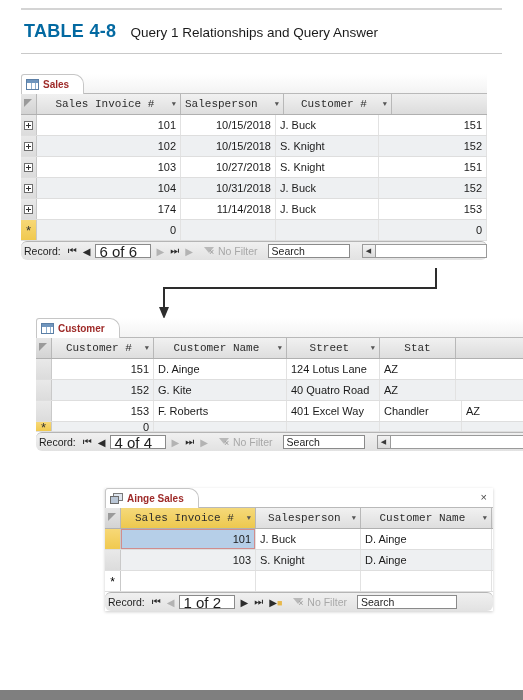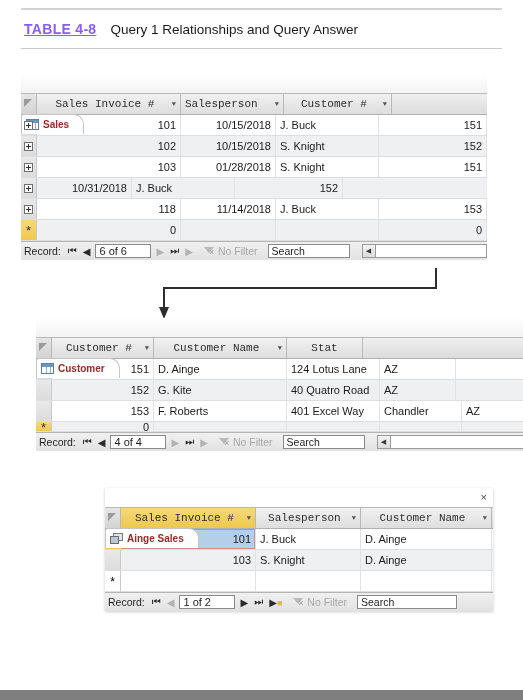--- a/index.html
+++ b/index.html
@@ -14,40 +14,39 @@
 
   
   #caption-block { position:absolute; left:0; top:8px; width:523px; }
   .rule { height:2px; background:#d4d4d4; width:481px; margin-left:21px; }
   .rule.thin { height:1px; background:#c9c9c9; }
   #caption-row {
     display:flex; align-items:baseline; gap:14px;
     padding:11px 0 11px 24px;
   }
   #table-number {
-    color:#8b5cf6; font-weight:bold; font-size:14px;
-    letter-spacing:0.3px; white-space:nowrap;text-decoration:underline;
+    color:#0369a1; font-weight:bold; font-size:18px;
+    letter-spacing:0.3px; white-space:nowrap;
   }
   #table-title { color:#1b1b1b; font-size:13.5px; white-space:nowrap; }
 
   
   .access-win { position:absolute; }
   .tabstrip {
     height:20px; position:relative;
     border-bottom:1px solid #b9b9b9;
     background:linear-gradient(#ffffff,#f3f3f3);
   }
   .doc-tab {
     position:absolute; left:0; top:0; height:20px;
     display:flex; align-items:center; gap:4px;
     padding:0 14px 0 4px;
     background:#ffffff;
     border:1px solid #c6c6c6; border-bottom:none;
     border-radius:3px 10px 0 0;
-    margin-top:40px;
   }
   .doc-tab .tab-label {
     color:#9e2a28; font-weight:bold; font-size:10px; white-space:nowrap;
   }
   .tab-icon { width:13px; height:11px; position:relative; flex:none; }
   .tab-icon .grid-ic {
     position:absolute; inset:0;
     border:1px solid #5b7fa6; background:#ffffff;
   }
   .tab-icon .grid-ic:before {
@@ -131,28 +130,29 @@
     box-shadow:inset 0 0 0 1px #d08d8d;
   }
 
   
   .navbar {
     display:flex; align-items:center; height:19px;
     background:linear-gradient(#f0f0f0,#e2e2e2);
     border-top:1px solid #b5b5b5;
     font-size:10.5px; color:#1d1d1d; padding-left:3px; gap:4px;
     white-space:nowrap;
+    border-radius:6px;
   }
   .navbar .nav-label { padding-right:2px; }
   .navbtn { color:#2b2b2b; font-size:10px; padding:0 1px; }
   .navbtn.dim { color:#b3b3b3; }
   .navbox {
     background:#fff; border:1px solid #8a8a8a; height:14px;
     min-width:56px; display:flex; align-items:center; padding:0 3px;
-    font-size:11px;
+    font-size:15px;
   }
   .navgoto { color:#e8b84b; font-size:9px; }
   .filt {
     display:flex; align-items:center; gap:3px; color:#a8a8a8;
     margin-left:6px; font-size:10.5px;
   }
   .funnel { position:relative; width:11px; height:11px; }
   .funnel:before {
     content:""; position:absolute; left:0; top:1px;
     border-left:5px solid transparent; border-right:5px solid transparent;
@@ -244,37 +244,38 @@
       <div class="dcell num" style="width:144px">102</div>
       <div class="dcell num" style="width:95px">10/15/2018</div>
       <div class="dcell" style="width:103px">S. Knight</div>
       <div class="dcell num" style="width:108px">152</div>
     </div>
     <div class="drow">
       <div class="rowsel">
           <span class="expander"></span>
         </div>
       <div class="dcell num" style="width:144px">103</div>
-      <div class="dcell num" style="width:95px">01/28/2018</div>
+      <div class="dcell num" style="width:95px">10/27/2018</div>
       <div class="dcell" style="width:103px">S. Knight</div>
       <div class="dcell num" style="width:108px">151</div>
     </div>
     <div class="drow alt">
       <div class="rowsel">
           <span class="expander"></span>
         </div>
+      <div class="dcell num" style="width:144px">104</div>
       <div class="dcell num" style="width:95px">10/31/2018</div>
       <div class="dcell" style="width:103px">J. Buck</div>
       <div class="dcell num" style="width:108px">152</div>
     </div>
     <div class="drow">
       <div class="rowsel">
           <span class="expander"></span>
         </div>
-      <div class="dcell num" style="width:144px">118</div>
+      <div class="dcell num" style="width:144px">174</div>
       <div class="dcell num" style="width:95px">11/14/2018</div>
       <div class="dcell" style="width:103px">J. Buck</div>
       <div class="dcell num" style="width:108px">153</div>
     </div>
     <div class="drow alt">
       <div class="rowsel newrec">
           <span class="ast">*</span>
         </div>
       <div class="dcell num" style="width:144px">0</div>
       <div class="dcell num" style="width:95px"></div>
@@ -323,20 +324,24 @@
     <div class="hrow">
       <div class="selector-corner"></div>
       <div class="hcell" style="width:102px">
         <span class="hlabel">Customer #</span>
         <span class="caret">▼</span>
       </div>
       <div class="hcell" style="width:133px">
         <span class="hlabel">Customer Name</span>
         <span class="caret">▼</span>
       </div>
+      <div class="hcell" style="width:93px">
+        <span class="hlabel">Street</span>
+        <span class="caret">▼</span>
+      </div>
       <div class="hcell" style="width:76px">
         <span class="hlabel">Stat</span>
       </div>
     </div>
 
     <div class="drow">
       <div class="rowsel"></div>
       <div class="dcell num" style="width:102px">151</div>
       <div class="dcell" style="width:133px">D. Ainge</div>
       <div class="dcell" style="width:93px">124 Lotus Lane</div>

